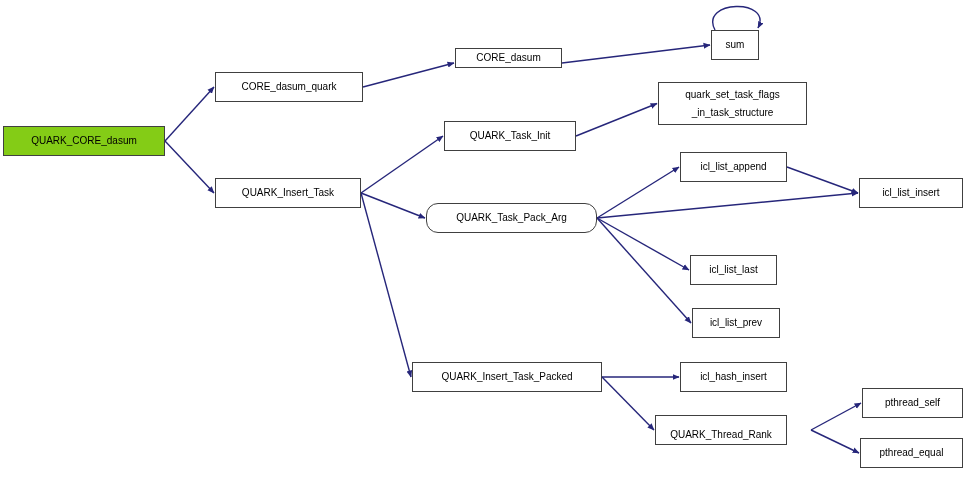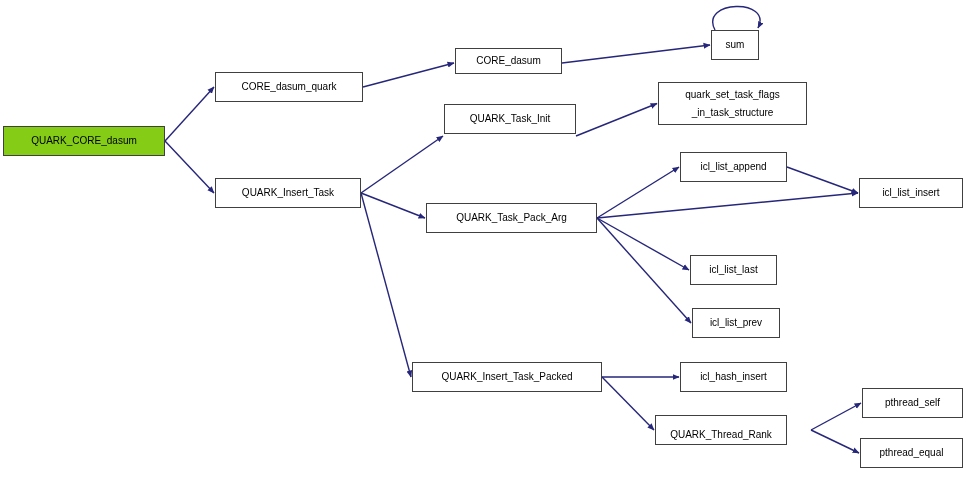--- a/index.html
+++ b/index.html
@@ -75,26 +75,26 @@
       <line x1="787" y1="167" x2="858" y2="193" stroke="#26267a" stroke-width="1.4" marker-end="url(#arrowhead)"></line>
       <line x1="602" y1="377" x2="679" y2="377" stroke="#26267a" stroke-width="1.4" marker-end="url(#arrowhead)"></line>
       <line x1="602" y1="377" x2="654" y2="430" stroke="#26267a" stroke-width="1.4" marker-end="url(#arrowhead)"></line>
       <line x1="811" y1="430" x2="861" y2="403" stroke="#26267a" stroke-width="1.4" marker-end="url(#arrowhead)"></line>
       <line x1="811" y1="430" x2="859" y2="453" stroke="#26267a" stroke-width="1.4" marker-end="url(#arrowhead)"></line>
     </svg>
   <div id="node-layer">
       <div class="node root" style="left: 3px; top: 126px; width: 162px; height: 30px;"><span class="node-label">QUARK_CORE_dasum</span></div>
       <div class="node" style="left: 215px; top: 72px; width: 148px; height: 30px;"><span class="node-label">CORE_dasum_quark</span></div>
       <div class="node" style="left: 215px; top: 178px; width: 146px; height: 30px;"><span class="node-label">QUARK_Insert_Task</span></div>
-      <div class="node" style="left: 455px; top: 48px; width: 107px; height: 26px;"><span class="node-label">CORE_dasum</span></div>
+      <div class="node" style="left: 455px; top: 48px; width: 107px; height: 20px;"><span class="node-label">CORE_dasum</span></div>
       <div class="node" style="left: 711px; top: 30px; width: 48px; height: 30px;"><span class="node-label">sum</span></div>
       <div class="node" style="left: 658px; top: 82px; width: 149px; height: 43px;"><span class="node-label">quark_set_task_flags
 _in_task_structure</span></div>
-      <div class="node" style="left: 444px; top: 104px; width: 132px; height: 30px;"><span class="node-label">QUARK_Task_Init</span></div>
-      <div class="node" style="left: 426px; top: 203px; width: 171px; height: 30px;"><span class="node-label">QUARK_Task_Pack_Arg</span></div>
+      <div class="node" style="left: 444px; top: 121px; width: 132px; height: 30px;"><span class="node-label">QUARK_Task_Init</span></div>
+      <div class="node" style="left: 426px; top: 203px; width: 171px; height: 30px; border-radius: 12px;"><span class="node-label">QUARK_Task_Pack_Arg</span></div>
       <div class="node" style="left: 680px; top: 152px; width: 107px; height: 30px;"><span class="node-label">icl_list_append</span></div>
       <div class="node" style="left: 859px; top: 178px; width: 104px; height: 30px;"><span class="node-label">icl_list_insert</span></div>
       <div class="node" style="left: 690px; top: 255px; width: 87px; height: 30px;"><span class="node-label">icl_list_last</span></div>
       <div class="node" style="left: 692px; top: 308px; width: 88px; height: 30px;"><span class="node-label">icl_list_prev</span></div>
       <div class="node" style="left: 412px; top: 362px; width: 190px; height: 30px;"><span class="node-label">QUARK_Insert_Task_Packed</span></div>
       <div class="node" style="left: 680px; top: 362px; width: 107px; height: 30px;"><span class="node-label">icl_hash_insert</span></div>
       <div class="node" style="left: 655px; top: 415px; width: 132px; height: 30px; align-items: flex-end;"><span class="node-label">QUARK_Thread_Rank</span></div>
       <div class="node" style="left: 862px; top: 388px; width: 101px; height: 30px;"><span class="node-label">pthread_self</span></div>
       <div class="node" style="left: 860px; top: 438px; width: 103px; height: 30px;"><span class="node-label">pthread_equal</span></div>
     </div>

